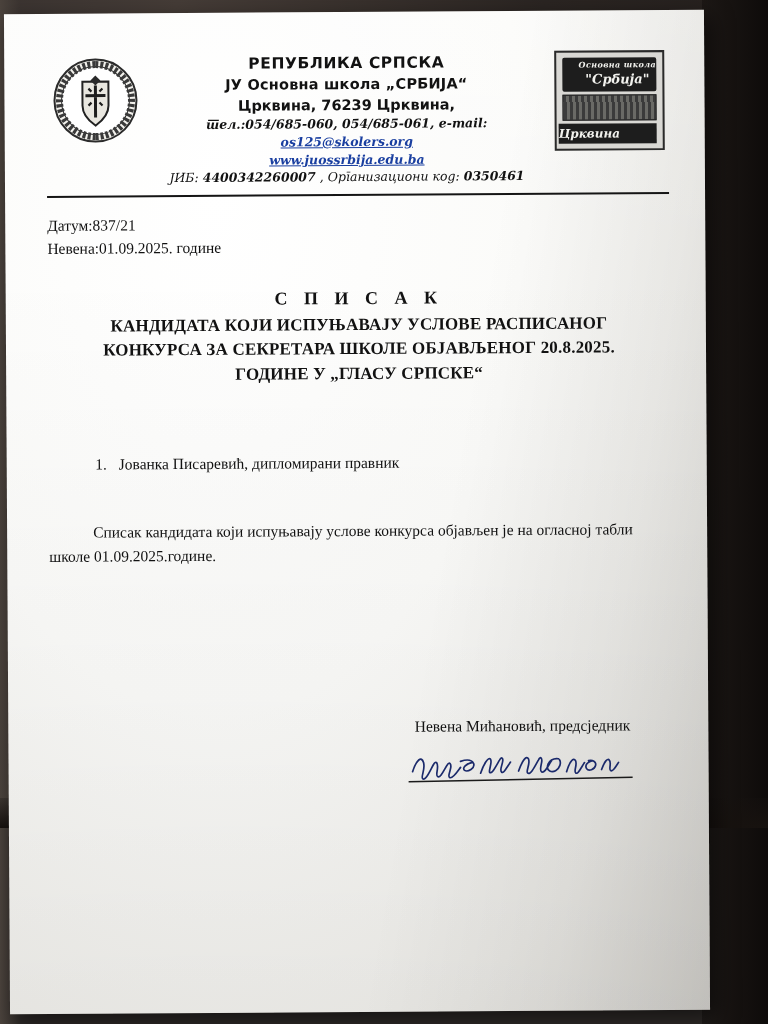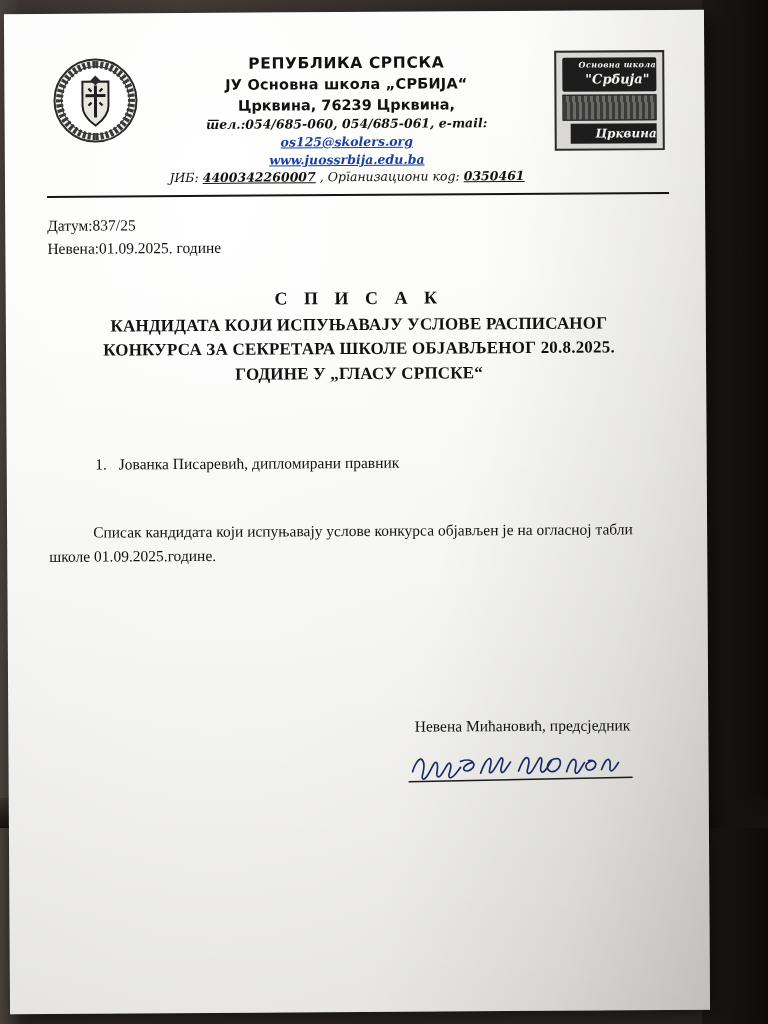--- a/index.html
+++ b/index.html
@@ -136,21 +136,21 @@
     font-weight: bold;
     font-size: 12.5px;
     text-decoration: underline;
     color: #1a3fa0;
   }
   .head-line6 {
     font-family: "DejaVu Serif", serif;
     font-style: italic;
     font-size: 12.5px;
   }
-  .head-line6 b { font-weight: bold; font-style: italic; text-decoration: underline; }
+  .head-line6 b { font-weight: bold; font-style: italic; }
 
   .stamp-box {
     flex: 0 0 106px;
     width: 106px;
     height: 96px;
     border: 2px solid #2a2a2a;
     background: #d9d8d4;
     margin-top: 2px;
     margin-right: 4px;
     position: relative;
@@ -178,29 +178,29 @@
     position: absolute;
     top: 42px; left: 6px; right: 6px;
     height: 24px;
     background:
       repeating-linear-gradient(90deg, #3b3b3b 0 3px, #6a6a66 3px 6px),
       #555;
     border: 1px solid #1d1d1d;
   }
   .stamp-box .logo-bot {
     position: absolute;
-    bottom: 5px; left: 14px; right: 6px;
+    bottom: 5px; left: 2px; right: 6px;
     height: 20px;
     background: #1d1d1d;
     color: #f2f2ee;
     font-family: "DejaVu Serif", serif;
     font-style: italic;
     font-weight: bold;
     font-size: 12px;
-    text-align: right;
+    text-align: left;
     line-height: 20px;
   }
 
   .rule {
     border: 0;
     border-top: 2px solid #151515;
     margin: 8px 0 0 0;
   }
 
   
@@ -312,21 +312,21 @@
           </div>
           <div class="logo-mid"></div>
           <div class="logo-bot">Црквина</div>
         </div>
       </div>
 
       <hr class="rule">
 
       <div class="meta">
         <div>
-          <span>Датум:</span><span>837/25</span>
+          <span>Датум:</span><span>837/21</span>
         </div>
         <div>
           <span>Невена:</span><span>01.09.2025. године</span>
         </div>
       </div>
 
       <div class="title-wrap">
         <div class="title-main">С П И С А К</div>
         <div class="title-sub">КАНДИДАТА КОЈИ ИСПУЊАВАЈУ УСЛОВЕ РАСПИСАНОГ</div>
         <div class="title-sub">КОНКУРСА ЗА СЕКРЕТАРА ШКОЛЕ ОБЈАВЉЕНОГ 20.8.2025.</div>

